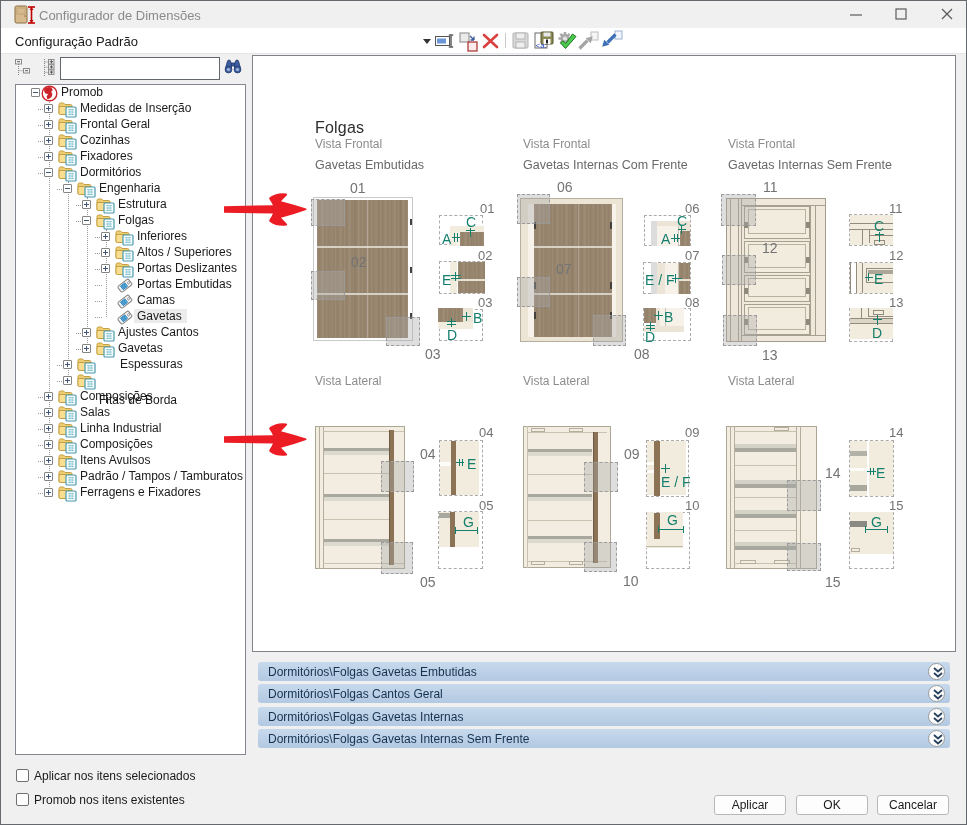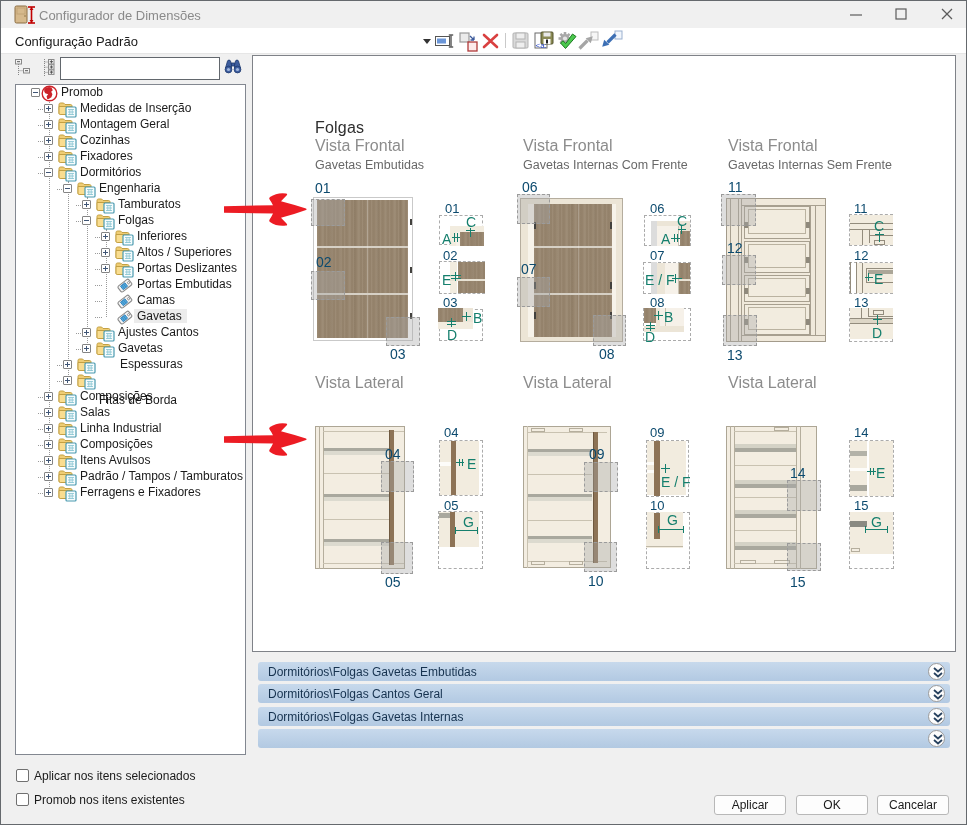--- a/index.html
+++ b/index.html
@@ -12,36 +12,36 @@
   .toolrow { position:absolute; left:1px; top:28px; width:965px; height:26px; background:#ffffff; border-bottom:1px solid #e6e6e6; }
   .cfg { position:absolute; left:14px; top:6px; font-size:13px; color:#1a1a1a; }
   .treebox { position:absolute; left:15px; top:84px; width:231px; height:671px; background:#fff; border:1px solid #828790; }
   .panel { position:absolute; left:252px; top:55px; width:704px; height:597px; background:#fff; border:1px solid #7f8288; }
   .row-lbl { position:absolute; font-size:12px; color:#1a1a1a; white-space:nowrap; }
   .dotv { position:absolute; width:1px; border-left:1px dotted #9a9a9a; }
   .doth { position:absolute; height:1px; border-top:1px dotted #9a9a9a; }
   .exp { position:absolute; width:9px; height:9px; background:#fff; border:1px solid #848484; border-radius:1px; }
   .exp:before { content:""; position:absolute; left:1px; top:3px; width:5px; height:1px; background:#405676; }
   .exp.plus:after { content:""; position:absolute; left:3px; top:1px; width:1px; height:5px; background:#405676; }
-  .gray-num { position:absolute; color:#0c4a6e; font-size:14px; white-space:nowrap; }
+  .gray-num { position:absolute; color:#737373; font-size:14px; white-space:nowrap;margin-left:35px; }
   .callout { position:absolute; background:rgba(168,168,168,0.38); border:1px dashed #9b9b9b; }
   .dash-box { position:absolute; border:1px dashed #ababab; }
   .wood { background-color:#98866f;
     background-image:repeating-linear-gradient(90deg, rgba(255,250,240,0.09) 0px, rgba(255,250,240,0) 1px, rgba(70,52,30,0.07) 3px, rgba(70,52,30,0) 4px, rgba(255,250,240,0.07) 6px, rgba(70,52,30,0.09) 8px, rgba(70,52,30,0) 9px),
     repeating-linear-gradient(90deg, rgba(60,44,24,0.06) 0px, rgba(0,0,0,0) 1px 13px, rgba(60,44,24,0.07) 14px 15px, rgba(0,0,0,0) 16px 23px); }
   .cream { background:#f2ecdf; }
   .green { position:absolute; color:#157f6d; font-size:14px; white-space:nowrap; }
   .bluebar { position:absolute; left:258px; width:692px; height:19px; background:linear-gradient(#c7d9ec,#b2c9e2); border-radius:3px; }
   .bluebar span { position:absolute; left:10px; top:3px; font-size:12px; color:#16324f; }
   .chev { position:absolute; right:5px; top:1px; width:17px; height:17px; background:#fdfdfd; border:1px solid #9a9a9a; border-radius:50%; }
   .chev svg { position:absolute; left:2.5px; top:2px; }
   .btn { position:absolute; top:795px; width:72px; height:20px; background:#fdfdfd; border:1px solid #b8b8b8; border-radius:3px; font-size:12px; color:#1a1a1a; text-align:center; line-height:18px; }
   .cb { position:absolute; left:16px; width:13px; height:13px; background:#fff; border:1px solid #707070; border-radius:2px; }
   .cb-lbl { position:absolute; left:34px; font-size:12px; color:#1a1a1a; }
-  .vh { position:absolute; font-size:16px; color:#8c8c8c; white-space:nowrap; }
+  .vh { position:absolute; font-size:12px; color:#8c8c8c; white-space:nowrap; }
   .sh { position:absolute; font-size:12.5px; color:#686868; white-space:nowrap; }
 </style>
 </head>
 <body>
 <div class="win"></div>
 
 <div class="titlebar">
   <svg class="abs" style="left:13px;top:4px" width="22" height="20" viewBox="0 0 22 20">
     <rect x="1" y="1" width="12" height="17" rx="1.5" fill="#d6b98c" stroke="#8a6d42" stroke-width="1"></rect>
     <rect x="3" y="3" width="8" height="6" fill="none" stroke="#c2a476" stroke-width="1"></rect>
@@ -192,21 +192,21 @@
 </svg>
 <div class="row-lbl" style="left:80px;top:101px;">Medidas de Inserção</div>
 <div class="doth" style="left:38px;top:125px;width:7px"></div>
 <div class="exp plus" style="left:44px;top:120px"></div>
 <svg class="abs" style="left:58px;top:117px" width="19" height="17" viewBox="0 0 19 17">
 <path d="M1 3.5 C1 2.7 1.6 2 2.4 2 L5.6 2 L7 3.5 L12.6 3.5 C13.4 3.5 14 4.2 14 5 L14 12 C14 12.8 13.4 13.5 12.6 13.5 L2.4 13.5 C1.6 13.5 1 12.8 1 12 Z" fill="#efcd74" stroke="#c3a043" stroke-width="1"></path>
 <path d="M1 5.5 L14 5.5 L14 12 C14 12.8 13.4 13.5 12.6 13.5 L2.4 13.5 C1.6 13.5 1 12.8 1 12 Z" fill="#f9dd90" stroke="#c3a043" stroke-width="1"></path>
 <rect x="8" y="6" width="10" height="10" rx="1" fill="#f6fcfd" stroke="#4a9ab0" stroke-width="1.2"></rect>
 <path d="M10 8.5 L16 8.5 M10 11 L16 11 M10 13.5 L16 13.5 M11.8 8.5 L11.8 14 M14.2 8.5 L14.2 14" stroke="#85c3d1" stroke-width="0.8" fill="none"></path>
 </svg>
-<div class="row-lbl" style="left:80px;top:117px;">Montagem Geral</div>
+<div class="row-lbl" style="left:80px;top:117px;">Frontal Geral</div>
 <div class="doth" style="left:38px;top:141px;width:7px"></div>
 <div class="exp plus" style="left:44px;top:136px"></div>
 <svg class="abs" style="left:58px;top:133px" width="19" height="17" viewBox="0 0 19 17">
 <path d="M1 3.5 C1 2.7 1.6 2 2.4 2 L5.6 2 L7 3.5 L12.6 3.5 C13.4 3.5 14 4.2 14 5 L14 12 C14 12.8 13.4 13.5 12.6 13.5 L2.4 13.5 C1.6 13.5 1 12.8 1 12 Z" fill="#efcd74" stroke="#c3a043" stroke-width="1"></path>
 <path d="M1 5.5 L14 5.5 L14 12 C14 12.8 13.4 13.5 12.6 13.5 L2.4 13.5 C1.6 13.5 1 12.8 1 12 Z" fill="#f9dd90" stroke="#c3a043" stroke-width="1"></path>
 <rect x="8" y="6" width="10" height="10" rx="1" fill="#f6fcfd" stroke="#4a9ab0" stroke-width="1.2"></rect>
 <path d="M10 8.5 L16 8.5 M10 11 L16 11 M10 13.5 L16 13.5 M11.8 8.5 L11.8 14 M14.2 8.5 L14.2 14" stroke="#85c3d1" stroke-width="0.8" fill="none"></path>
 </svg>
 <div class="row-lbl" style="left:80px;top:133px;">Cozinhas</div>
 <div class="doth" style="left:38px;top:157px;width:7px"></div>
@@ -237,21 +237,21 @@
 </svg>
 <div class="row-lbl" style="left:99px;top:181px;">Engenharia</div>
 <div class="doth" style="left:76px;top:205px;width:7px"></div>
 <div class="exp plus" style="left:82px;top:200px"></div>
 <svg class="abs" style="left:96px;top:197px" width="19" height="17" viewBox="0 0 19 17">
 <path d="M1 3.5 C1 2.7 1.6 2 2.4 2 L5.6 2 L7 3.5 L12.6 3.5 C13.4 3.5 14 4.2 14 5 L14 12 C14 12.8 13.4 13.5 12.6 13.5 L2.4 13.5 C1.6 13.5 1 12.8 1 12 Z" fill="#efcd74" stroke="#c3a043" stroke-width="1"></path>
 <path d="M1 5.5 L14 5.5 L14 12 C14 12.8 13.4 13.5 12.6 13.5 L2.4 13.5 C1.6 13.5 1 12.8 1 12 Z" fill="#f9dd90" stroke="#c3a043" stroke-width="1"></path>
 <rect x="8" y="6" width="10" height="10" rx="1" fill="#f6fcfd" stroke="#4a9ab0" stroke-width="1.2"></rect>
 <path d="M10 8.5 L16 8.5 M10 11 L16 11 M10 13.5 L16 13.5 M11.8 8.5 L11.8 14 M14.2 8.5 L14.2 14" stroke="#85c3d1" stroke-width="0.8" fill="none"></path>
 </svg>
-<div class="row-lbl" style="left:118px;top:197px;">Tamburatos</div>
+<div class="row-lbl" style="left:118px;top:197px;">Estrutura</div>
 <div class="doth" style="left:76px;top:221px;width:7px"></div>
 <div class="exp" style="left:82px;top:216px"></div>
 <svg class="abs" style="left:96px;top:213px" width="19" height="17" viewBox="0 0 19 17">
 <path d="M1 3.5 C1 2.7 1.6 2 2.4 2 L5.6 2 L7 3.5 L12.6 3.5 C13.4 3.5 14 4.2 14 5 L14 12 C14 12.8 13.4 13.5 12.6 13.5 L2.4 13.5 C1.6 13.5 1 12.8 1 12 Z" fill="#efcd74" stroke="#c3a043" stroke-width="1"></path>
 <path d="M1 5.5 L14 5.5 L14 12 C14 12.8 13.4 13.5 12.6 13.5 L2.4 13.5 C1.6 13.5 1 12.8 1 12 Z" fill="#f9dd90" stroke="#c3a043" stroke-width="1"></path>
 <rect x="8" y="6" width="10" height="10" rx="1" fill="#f6fcfd" stroke="#4a9ab0" stroke-width="1.2"></rect>
 <path d="M10 8.5 L16 8.5 M10 11 L16 11 M10 13.5 L16 13.5 M11.8 8.5 L11.8 14 M14.2 8.5 L14.2 14" stroke="#85c3d1" stroke-width="0.8" fill="none"></path>
 </svg>
 <div class="row-lbl" style="left:118px;top:213px;">Folgas</div>
 <div class="doth" style="left:95px;top:237px;width:7px"></div>
@@ -756,20 +756,21 @@
   </div>
 <div class="bluebar" style="top:707px">
     <span>Dormitórios\Folgas Gavetas Internas</span>
     <div class="chev">
       <svg width="12" height="13" viewBox="0 0 12 13">
         <path d="M2 2 L6 5.5 L10 2 M2 7 L6 10.5 L10 7" fill="none" stroke="#27415e" stroke-width="1.8"></path>
       </svg>
     </div>
   </div>
 <div class="bluebar" style="top:729px">
+    <span>Dormitórios\Folgas Gavetas Internas Sem Frente</span>
     <div class="chev">
       <svg width="12" height="13" viewBox="0 0 12 13">
         <path d="M2 2 L6 5.5 L10 2 M2 7 L6 10.5 L10 7" fill="none" stroke="#27415e" stroke-width="1.8"></path>
       </svg>
     </div>
   </div>
 
 <div class="cb" style="top:769px"></div>
 <div class="cb-lbl" style="top:769px">Aplicar nos itens selecionados</div>
 <div class="cb" style="top:793px"></div>

